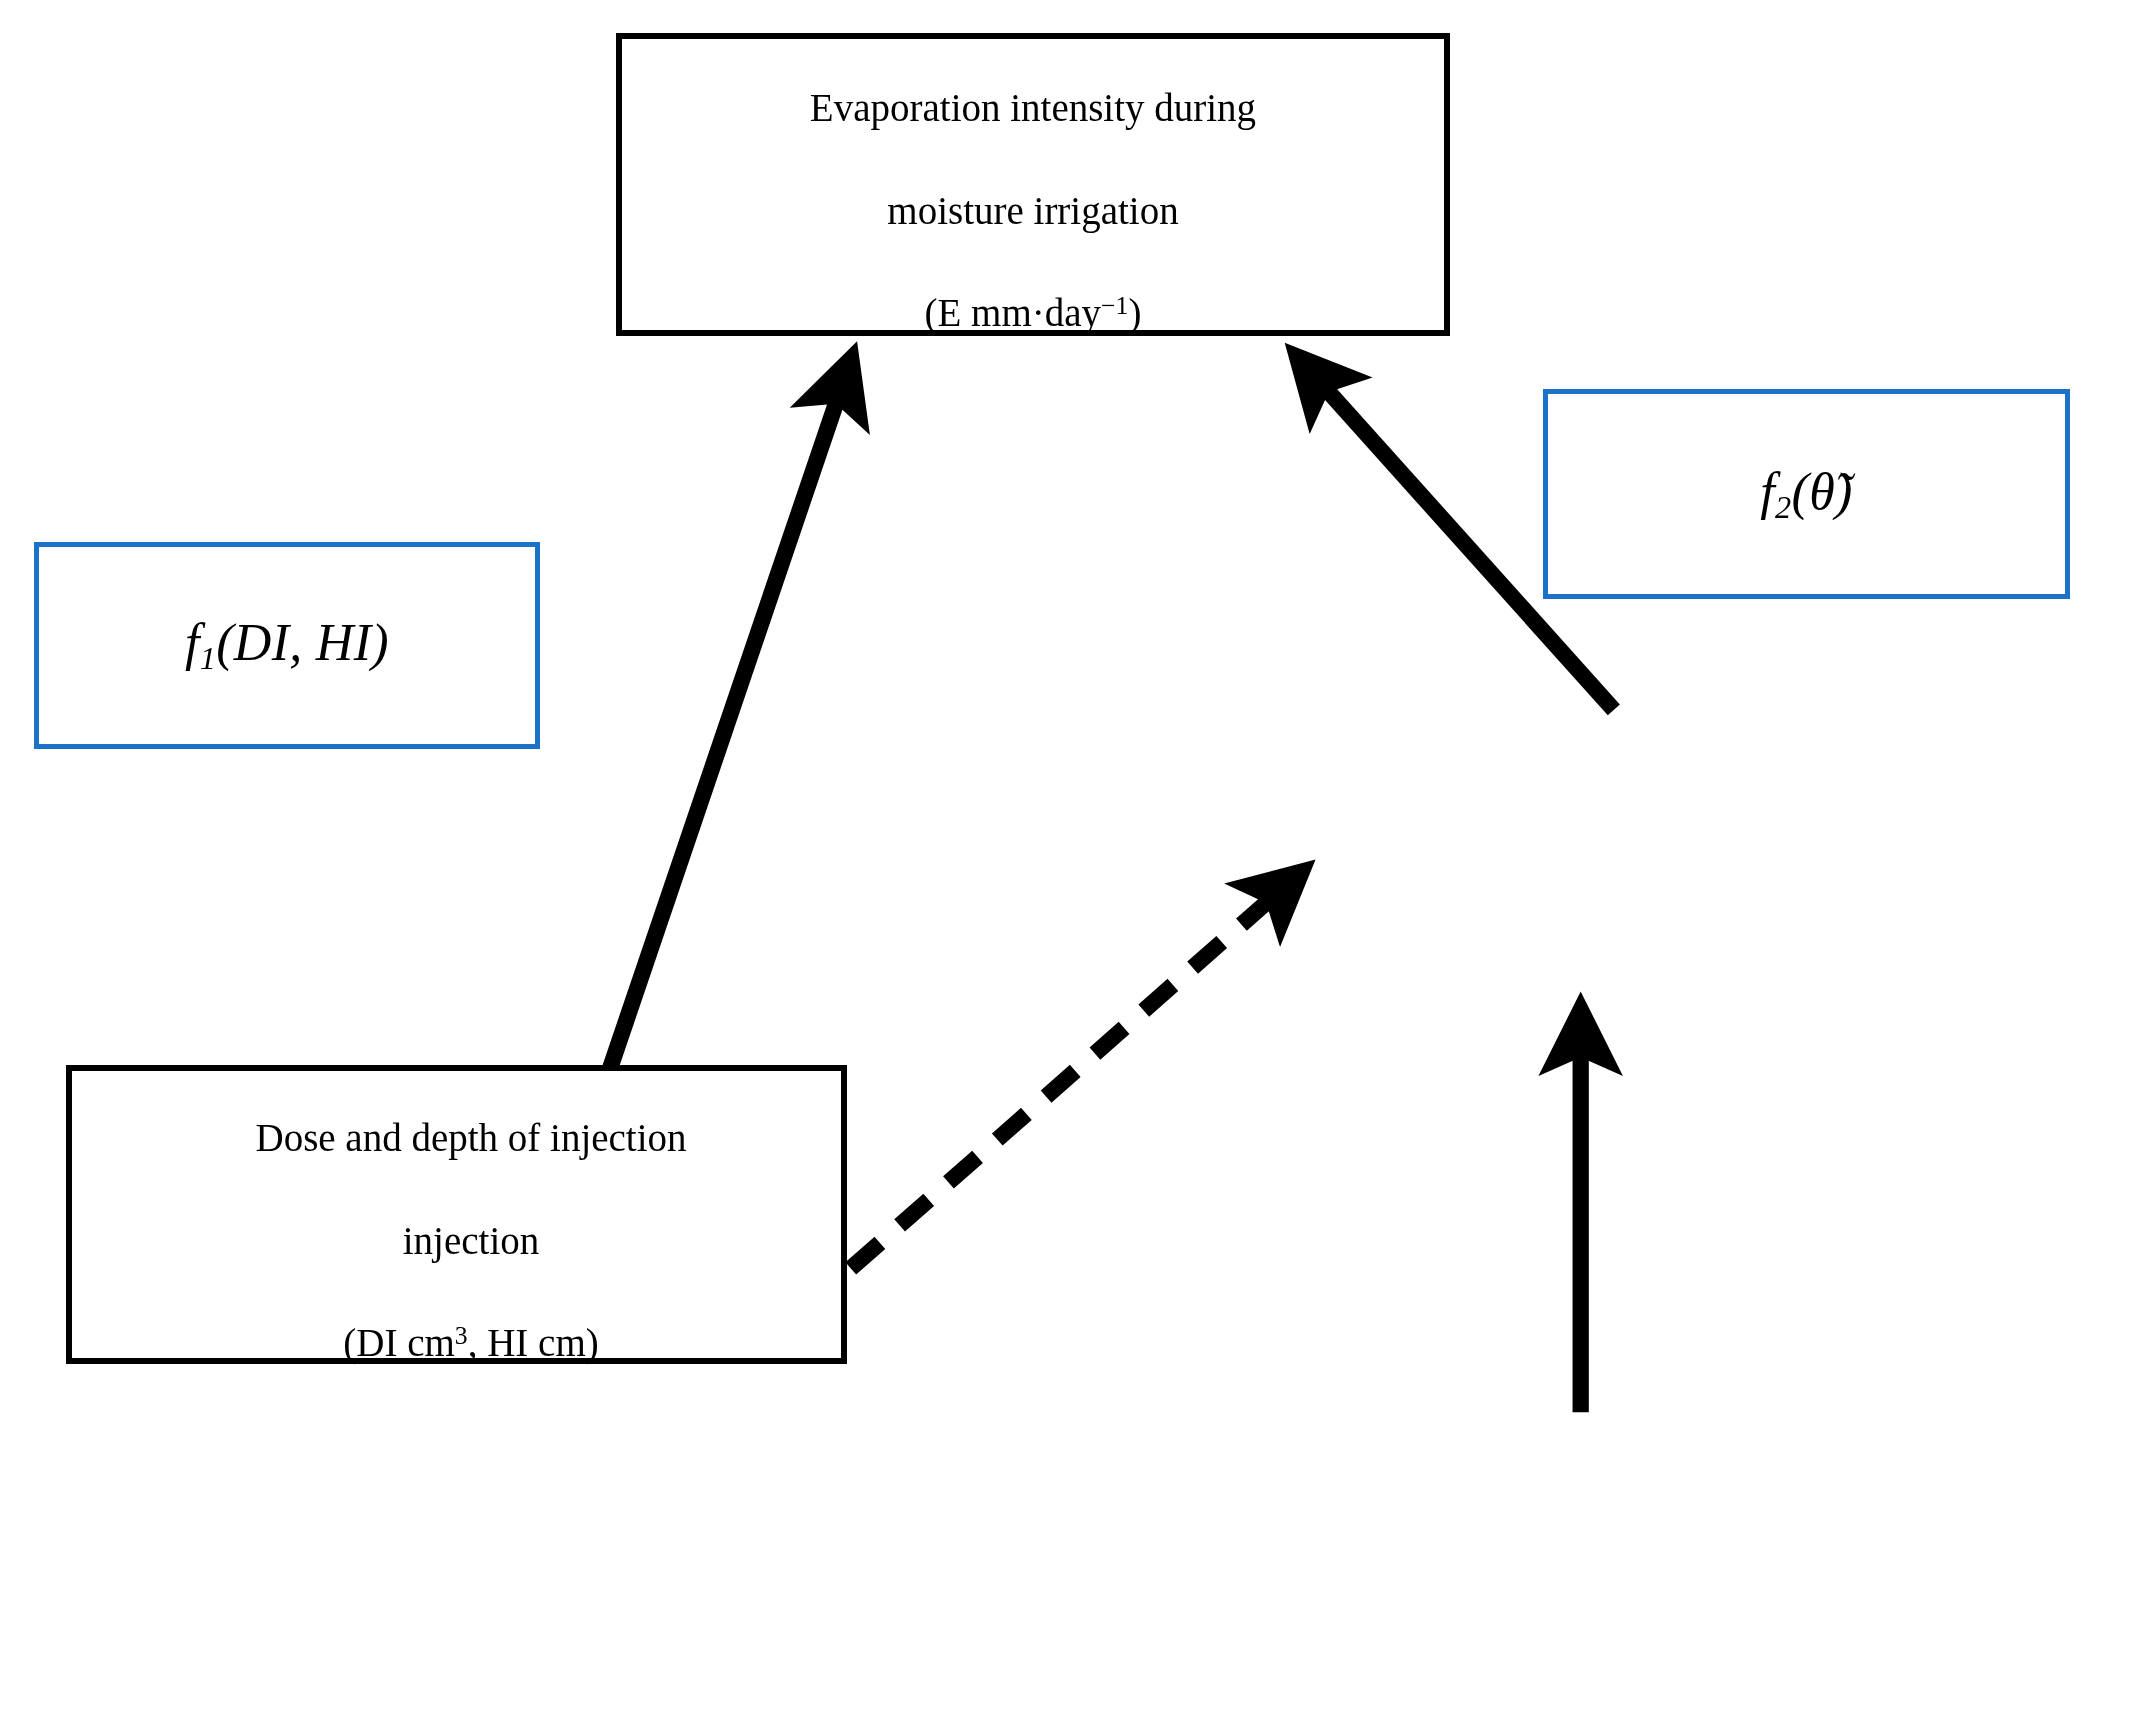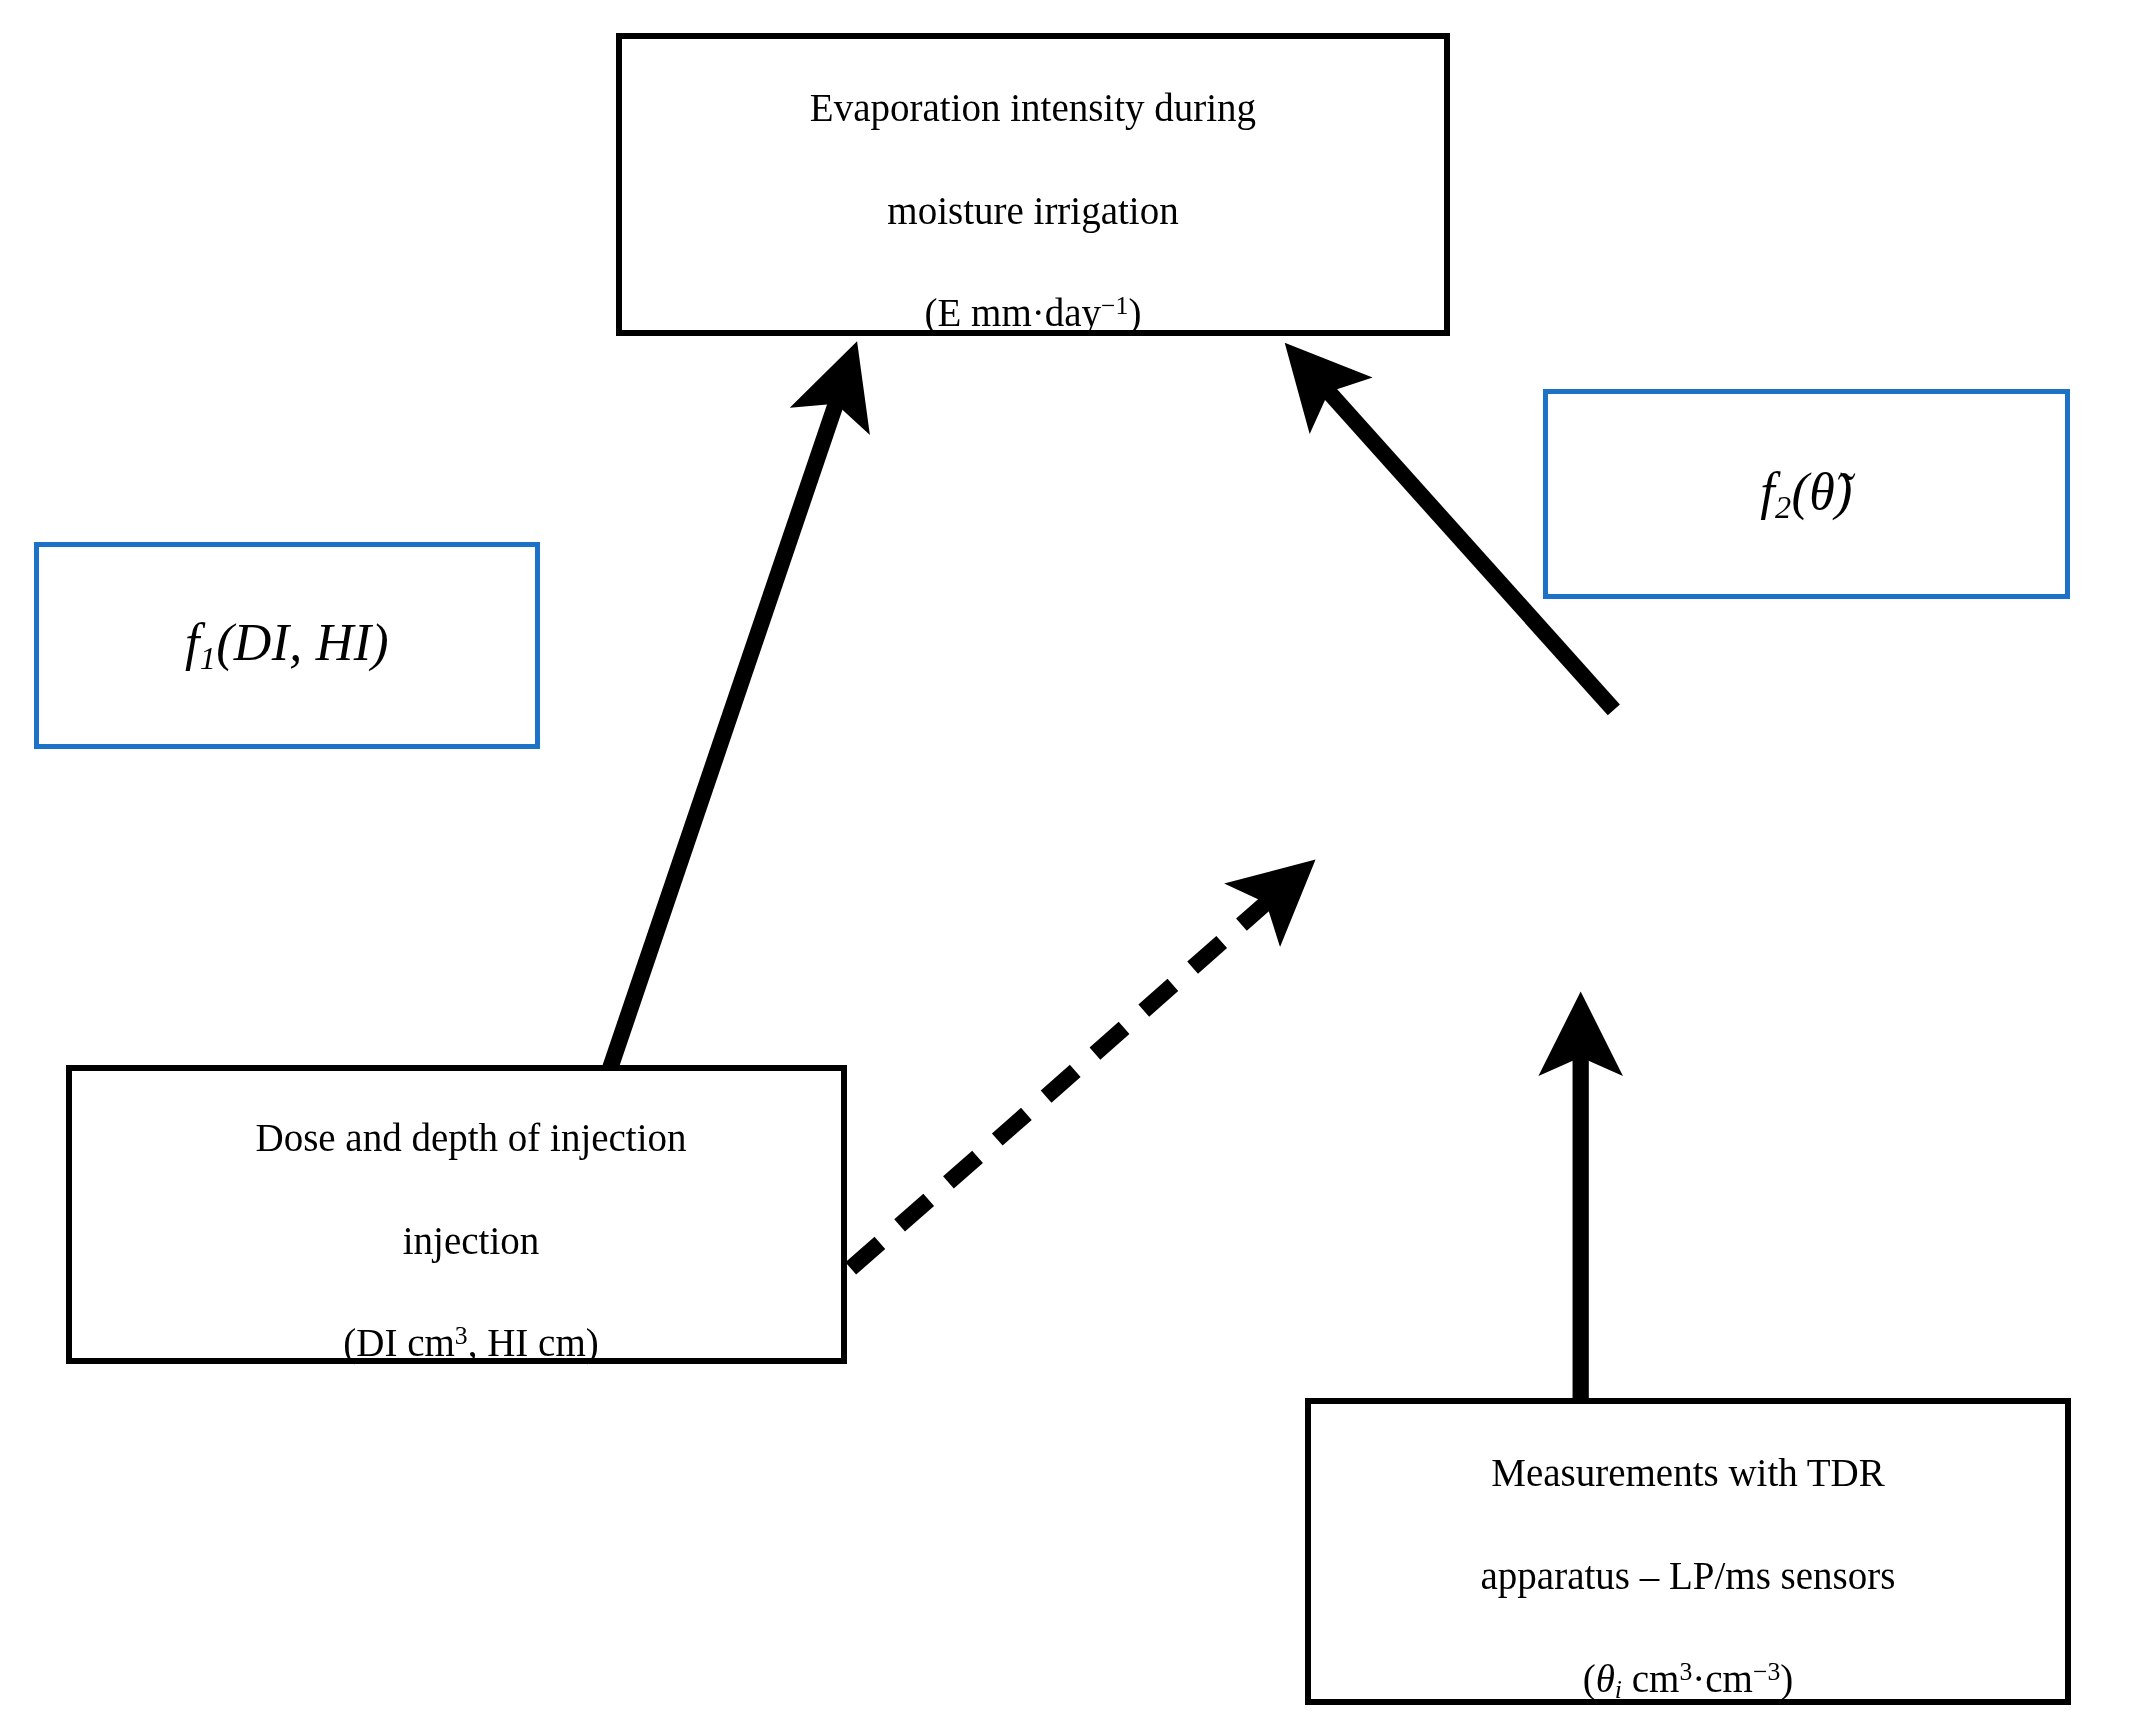--- a/index.html
+++ b/index.html
@@ -107,22 +107,15 @@
 
 
   <div class="node node-black" style="left:66px; top:1065px; width:781px; height:299px;padding-left:29px;">
     <div class="node-text">
       <span>Dose and depth of injection</span><br>
       <span>injection</span><br>
       <span>(DI cm</span><span class="sup">3</span><span>, HI cm)</span>
     </div>
   </div>
 
-  <div class="node node-black" style="left:1305px; top:1398px; width:766px; height:307px;">
-    <div class="node-text">
-      <span>Measurements with TDR</span><br>
-      <span>apparatus – LP/ms sensors</span><br>
-      <span>(</span><span class="ital">θ</span><span class="sub">i</span><span> cm</span><span class="sup">3</span><span>·cm</span><span class="sup">−3</span><span>)</span>
-    </div>
-  </div>
 
 </div>
 
 
 </body></html>

